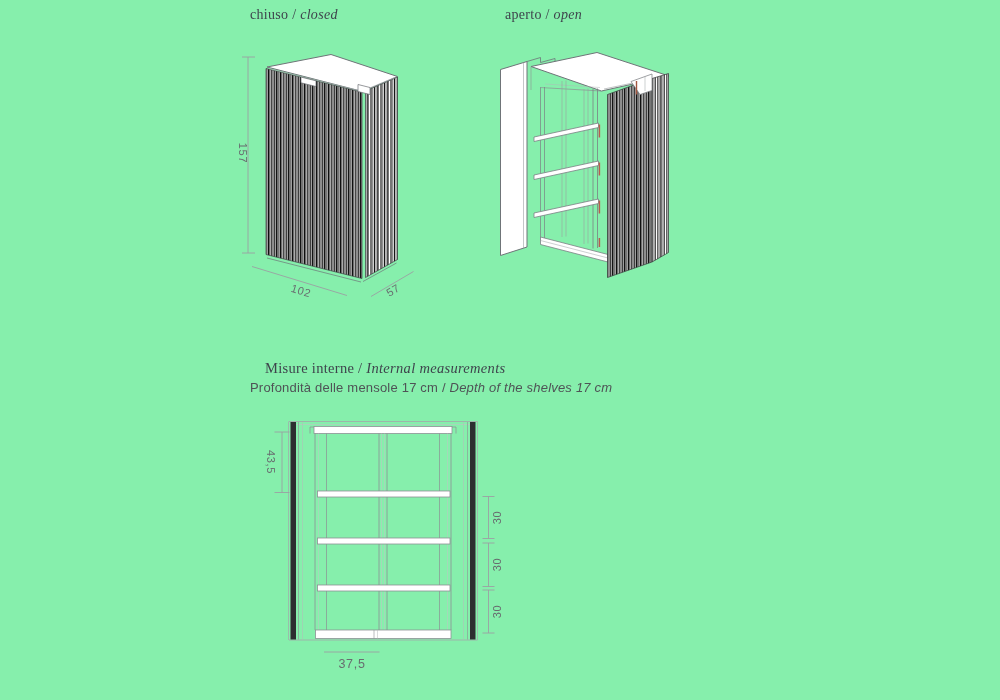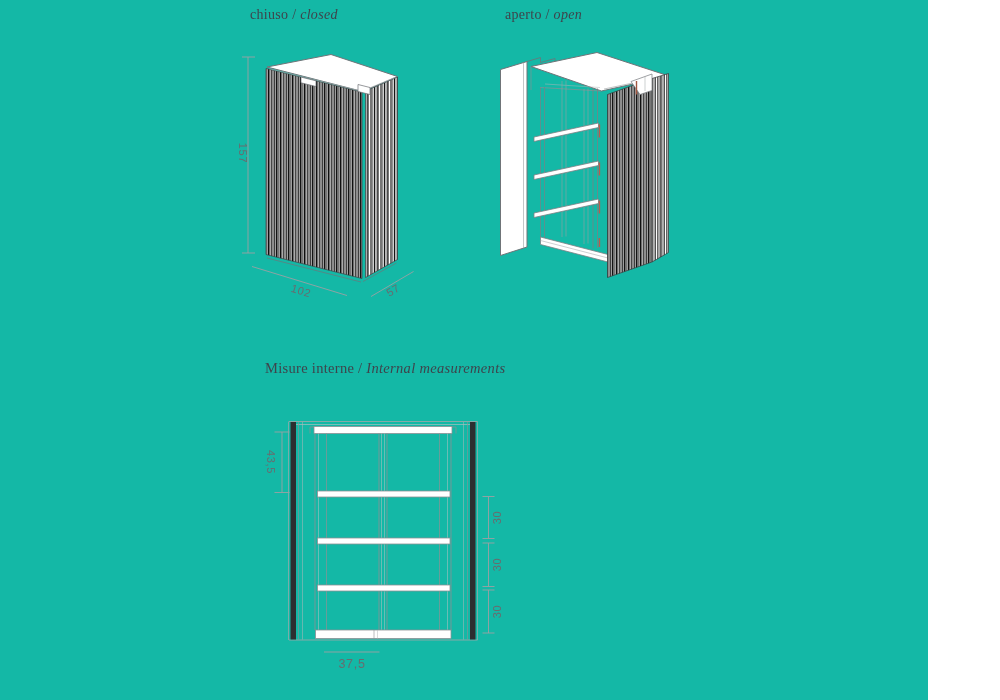--- a/index.html
+++ b/index.html
@@ -1,16 +1,16 @@
 <!DOCTYPE html>
 <html><head>
 <meta charset="utf-8">
 <style>
   html,body{margin:0;padding:0;background:#ffffff;}
-  .sheet{position:relative;width:928px;height:700px;background:#14b8a6;overflow:hidden;
+  .sheet{position:relative;width:1000px;height:700px;background:#86efac;overflow:hidden;
          font-family:"Liberation Sans",sans-serif;}
   .view-label{position:absolute;font-family:"Liberation Serif",serif;font-size:14px;
               color:#3e444c;letter-spacing:.3px;white-space:nowrap;}
   .view-label .en{font-style:italic;}
   .section-title{position:absolute;font-family:"Liberation Serif",serif;font-size:14.5px;
                  color:#3e444c;letter-spacing:.3px;white-space:nowrap;}
   .section-title .en{font-style:italic;}
   .section-subtitle{position:absolute;font-family:"Liberation Sans",sans-serif;font-size:13px;
                     color:#4f5356;letter-spacing:.2px;white-space:nowrap;}
   .section-subtitle .en{font-style:italic;}
@@ -146,20 +146,23 @@
       <path d="M607.5,94.5 L652,78.5 L652,262 L607.5,277.5 Z" fill="url(#pC)" stroke="#38393b" stroke-width="0.7"></path>
       <path d="M652,78.5 L668.5,73.5 L668.5,252.5 L652,262 Z" fill="url(#pD)" stroke="#38393b" stroke-width="0.7"></path>
       <path d="M631,81.5 L652,74 L652,90.5 L640,94.5 Z" fill="#ffffff" stroke="#75797c" stroke-width="0.7"></path>
       <line x1="645" y1="76.5" x2="645" y2="91" stroke="#9aa0a3" stroke-width="0.5"></line>
       <line x1="636.5" y1="81" x2="636.5" y2="94.5" stroke="#a2553f" stroke-width="1.4"></line>
     </g>
   </svg>
 
   <div class="section-title" style="left:265px;top:360px;">
     <span>Misure interne</span><span> / </span><span class="en">Internal measurements</span>
+  </div>
+  <div class="section-subtitle" style="left:250px;top:380px;">
+    <span>Profondità delle mensole 17 cm</span><span> / </span><span class="en">Depth of the shelves 17 cm</span>
   </div>
 
   <svg style="left:255px;top:408px;" width="265" height="275" viewBox="255 408 265 275">
 
     <g>
       <line x1="289" y1="421.5" x2="477.5" y2="421.5" stroke="#a3a7aa" stroke-width="0.8"></line>
       <line x1="296" y1="424.5" x2="470" y2="424.5" stroke="#c0c3c5" stroke-width="0.6"></line>
       <line x1="289" y1="640" x2="477.5" y2="640" stroke="#a3a7aa" stroke-width="0.8"></line>
       <line x1="288.5" y1="421.5" x2="288.5" y2="640" stroke="#a3a7aa" stroke-width="0.7"></line>
       <rect x="290.5" y="422" width="5.5" height="217.5" fill="#2d2e30"></rect>

